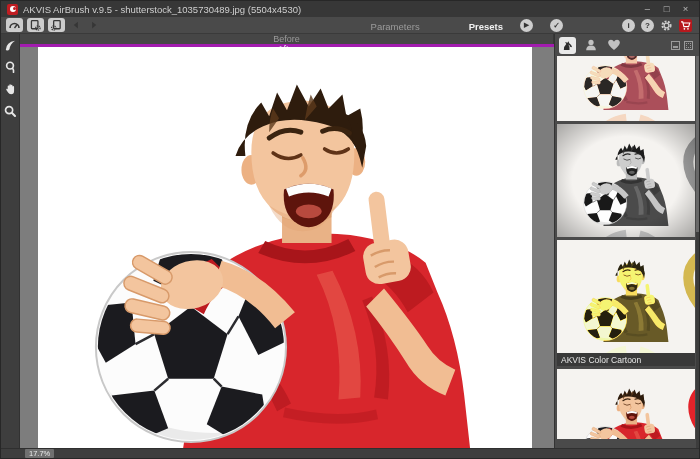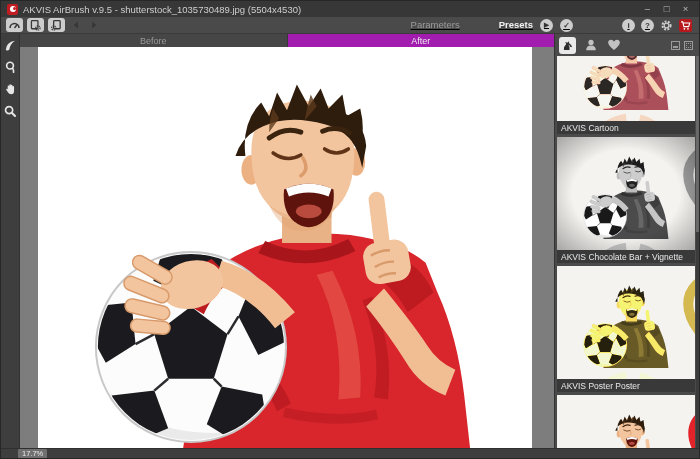--- a/index.html
+++ b/index.html
@@ -12,35 +12,35 @@
   .applogo i{position:absolute;left:2.5px;top:2.5px;width:6px;height:6px;border-radius:50%;background:#fff;}
   .applogo i:after{content:'';position:absolute;left:3px;top:1px;width:3px;height:3px;border-radius:50%;background:#c01d22;}
   .wtitle{font-size:9.5px;color:#cfcfcf;white-space:nowrap;overflow:hidden;}
   .wctrls{margin-left:auto;display:flex;gap:4px;}
   .wctrl{width:15px;text-align:center;color:#bdbdbd;font-size:9.5px;line-height:14px;cursor:default;}
   
   .toolbar{height:17px;background:#4a4a4a;border-bottom:1px solid #3a3a3a;display:flex;align-items:center;padding:0 5px;gap:4px;}
   .tbtn{width:17px;height:14px;background:#cdcdcd;border:none;border-radius:3px;padding:0;
     display:flex;align-items:center;justify-content:center;}
   .navarrow{width:14px;height:14px;display:flex;align-items:center;justify-content:center;}
-  .tb-right{margin-left:auto;display:flex;align-items:flex-start;gap:7px;text-decoration:underline;}
+  .tb-right{margin-left:auto;display:flex;align-items:flex-end;gap:17px;}
   .mode-label{font-size:9.5px;color:#9b9b9b;cursor:default;}
   .mode-label.active{color:#f2f2f2;font-weight:bold;margin-left:32px;}
   .circle-btn{width:13px;height:13px;border-radius:50%;background:#cdcdcd;color:#333;
     font-size:8px;display:flex;align-items:center;justify-content:center;font-weight:bold;padding:0;border:none;}
   .sys-icons{display:flex;align-items:center;gap:6px;margin-left:42px;margin-right:2px;}
   .gear-top{width:13px;height:13px;color:#cdcdcd;}
   .buy{width:13px;height:13px;background:#b6181d;border-radius:2.5px;display:flex;align-items:center;justify-content:center;border:none;padding:0;}
   
   .main{position:absolute;top:33px;left:0;right:0;bottom:10px;display:flex;}
   .toolcol{width:19px;background:#3e3e3e;border-right:1px solid #323232;display:flex;flex-direction:column;
     align-items:center;padding-top:4px;gap:7px;}
   .tool{width:15px;height:15px;color:#e4e4e4;cursor:pointer;}
   .canvas-col{flex:1;display:flex;flex-direction:column;min-width:0;}
-  .tabbar{height:13px;display:flex;}
+  .tabbar{height:13px;display:flex;flex-direction:column;}
   .vtab{flex:1;font-size:9px;display:flex;align-items:center;justify-content:center;cursor:default;}
   .vtab.before{background:#464646;color:#9a9a9a;border-right:1px solid #383838;}
   .vtab.after{background:#a21caf;color:#ededed;}
   .viewport{flex:1;background:#7d7d7d;position:relative;overflow:hidden;}
   .image{position:absolute;left:18px;right:22px;top:0;bottom:0;background:#ffffff;}
   .image svg{width:100%;height:100%;display:block;}
   
   .sidebar{width:145px;background:#4a4a4a;border-left:1px solid #333;display:flex;flex-direction:column;}
   .ps-header{height:22px;display:flex;align-items:center;padding:0 4px;gap:6px;flex:0 0 auto;}
   .ps-cat{width:17px;height:17px;border-radius:3px;display:flex;align-items:center;justify-content:center;
@@ -63,21 +63,21 @@
   .tint-cartoon svg{filter:grayscale(.15) sepia(.55) hue-rotate(-16deg) saturate(1.15) brightness(1.04) contrast(.92);}
   .tint-chocolate svg{filter:grayscale(1) contrast(1.02);}
   .tint-poster svg{filter:grayscale(1) sepia(.95) hue-rotate(10deg) saturate(2.4) brightness(.97);}
   .vignette:after{content:'';position:absolute;inset:0;pointer-events:none;
     background:radial-gradient(ellipse at center, rgba(0,0,0,0) 55%, rgba(0,0,0,.32) 100%);}
   .side-scroll{position:absolute;right:0;top:0;bottom:0;width:3px;background:#3c3c3c;}
   .side-scroll i{position:absolute;top:0;left:0;right:0;height:45%;background:#686868;}
   
   .statusbar{position:absolute;left:0;right:0;bottom:0;height:10px;background:#3e3e3e;border-top:1px solid #2f2f2f;
     display:flex;align-items:center;}
-  .zoombox{margin-left:17px;background:#707070;color:#eaeaea;font-size:7.5px;line-height:9px;height:9px;
+  .zoombox{margin-left:24px;background:#707070;color:#eaeaea;font-size:7.5px;line-height:9px;height:9px;
     padding:0 4px;border-radius:1px;}
   svg{display:block;}
 </style>
 </head>
 <body>
 
 <svg width="0" height="0" style="position:absolute">
   <defs>
     <clipPath id="ballclip">
         <circle cx="155" cy="303" r="94"></circle>
@@ -302,59 +302,57 @@
           <div class="thumb tint-cartoon" style="height:65px">
             <svg viewBox="-60 -25 620 455" style="top:-48px">
                 <use href="#art-boy"></use>
               </svg>
             <span class="gear-badge">
               <svg viewBox="0 0 20 20" width="16" height="16">
                   <use href="#sym-gear"></use>
                 </svg>
             </span>
           </div>
-          <div class="plabel">AKVIS Cartoon</div>
         </div>
 
         <div class="preset">
           <div class="thumb tint-chocolate vignette" style="height:113px">
             <svg viewBox="-60 -25 620 455" style="top:0">
                 <use href="#art-boy"></use>
               </svg>
             <span class="heart-badge">
               <svg viewBox="0 0 20 18" width="17" height="15" fill="none" stroke="currentColor" stroke-width="1.6">
                   <use href="#sym-heart"></use>
                 </svg>
             </span>
             <span class="gear-badge">
               <svg viewBox="0 0 20 20" width="16" height="16">
                   <use href="#sym-gear"></use>
                 </svg>
             </span>
           </div>
-          <div class="plabel">AKVIS Chocolate Bar + Vignette</div>
         </div>
 
         <div class="preset">
           <div class="thumb tint-poster" style="height:113px">
             <svg viewBox="-60 -25 620 455" style="top:0">
                 <use href="#art-boy"></use>
               </svg>
             <span class="heart-badge">
               <svg viewBox="0 0 20 18" width="17" height="15" fill="none" stroke="currentColor" stroke-width="1.6">
                   <use href="#sym-heart"></use>
                 </svg>
             </span>
             <span class="gear-badge hot">
               <svg viewBox="0 0 20 20" width="16" height="16">
                   <use href="#sym-gear"></use>
                 </svg>
             </span>
           </div>
-          <div class="plabel">AKVIS Poster Poster</div>
+          <div class="plabel">AKVIS Color Cartoon</div>
         </div>
 
         <div class="preset">
           <div class="thumb" style="height:70px">
             <svg viewBox="-60 -25 620 455" style="top:0">
                 <use href="#art-boy"></use>
               </svg>
             <span class="heart-badge fav">
               <svg viewBox="0 0 20 18" width="17" height="15" fill="currentColor">
                   <use href="#sym-heart"></use>

